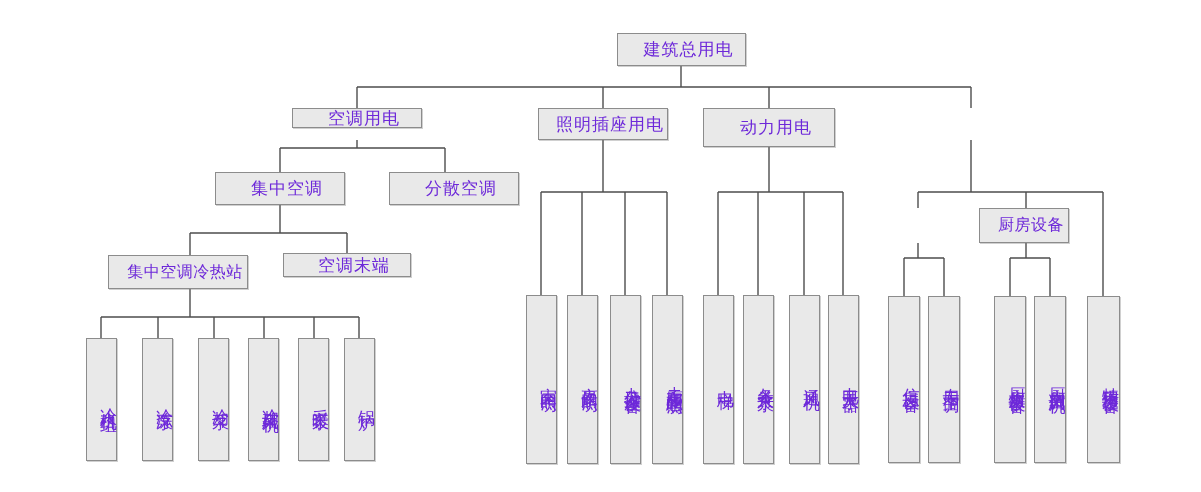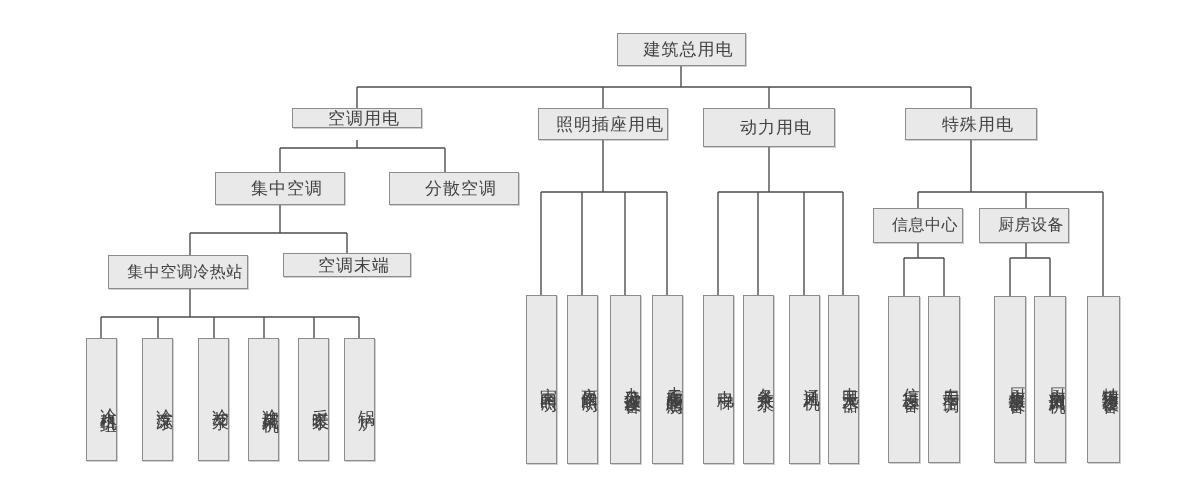--- a/index.html
+++ b/index.html
@@ -15,21 +15,21 @@
     position: absolute;
     left: 0; top: 0;
     width: 1201px; height: 492px;
   }
   .node {
     position: absolute;
     box-sizing: border-box;
     background: #e9e9e9;
     border: 1px solid #8c8c8c;
     box-shadow: 1px 1px 0 rgba(120,120,120,0.35);
-    color: #404040;
+    color: #6d28d9;
     display: flex;
     align-items: center;
     justify-content: center;
     text-align: center;
     padding-left: 14px;
   }
   .hbox {
     font-size: 17px;
     letter-spacing: 1px;
     white-space: nowrap;
@@ -108,29 +108,27 @@
       <path d="M1010,258 V296"></path>
       <path d="M1050,258 V296"></path>
     </g>
   </svg>
 
   <div class="node hbox" style="left:617px;top:33px;width:129px;height:33px">建筑总用电</div>
 
   <div class="node hbox" style="left:292px;top:108px;width:130px;height:20px">空调用电</div>
   <div class="node hbox" style="left:538px;top:108px;width:130px;height:32px">照明插座用电</div>
   <div class="node hbox" style="left:703px;top:108px;width:132px;height:39px">动力用电</div>
-  <div class="node hbox" style="left:905px;top:108px;width:132px;height:32px">特殊用电</div>
 
   <div class="node hbox" style="left:215px;top:172px;width:130px;height:33px">集中空调</div>
   <div class="node hbox" style="left:389px;top:172px;width:130px;height:33px">分散空调</div>
 
   <div class="node hbox small" style="left:108px;top:255px;width:140px;height:34px">集中空调冷热站</div>
   <div class="node hbox" style="left:283px;top:253px;width:128px;height:24px">空调末端</div>
 
-  <div class="node hbox small" style="left:873px;top:208px;width:90px;height:35px">信息中心</div>
   <div class="node hbox small" style="left:979px;top:208px;width:90px;height:35px">厨房设备</div>
 
   <div class="node vbox" style="left:86px;top:338px;width:31px;height:123px">冷水机组</div>
   <div class="node vbox" style="left:142px;top:338px;width:31px;height:123px">冷冻泵</div>
   <div class="node vbox" style="left:198px;top:338px;width:31px;height:123px">冷却泵</div>
   <div class="node vbox dense" style="left:248px;top:338px;width:31px;height:123px">冷却塔风机</div>
   <div class="node vbox" style="left:298px;top:338px;width:31px;height:123px">采暖泵</div>
   <div class="node vbox" style="left:344px;top:338px;width:31px;height:123px">锅炉</div>
 
   <div class="node vbox" style="left:526px;top:295px;width:31px;height:169px">室内照明</div>

